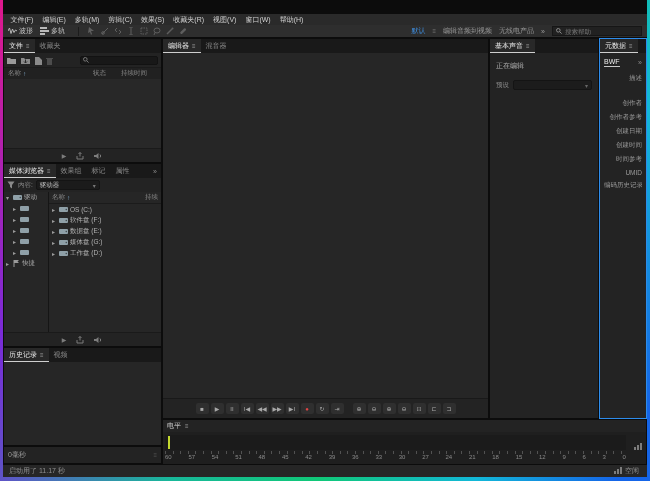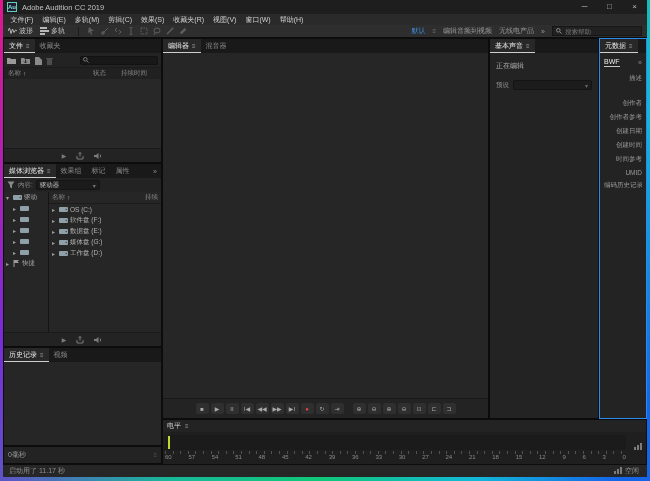--- a/index.html
+++ b/index.html
@@ -107,29 +107,20 @@
 
   
   .statusbar{position:absolute;left:0;top:465px;width:644px;height:12px;background:#262626;display:flex;align-items:center;font-size:7px;color:#8f8f8f;padding:0 8px 0 6px;box-sizing:border-box;}
   .statusbar .right{margin-left:auto;display:flex;align-items:center;gap:3px;}
 </style>
 </head>
 <body>
 
 <div class="window" data-name="app-window">
 
-  <div class="titlebar" data-name="title-bar">
-    <span class="logo" data-name="audition-logo-icon">Au</span>
-    <span class="title" data-name="window-title">Adobe Audition CC 2019</span>
-    <span class="winbtns">
-      <span class="winbtn" data-name="minimize-button">─</span>
-      <span class="winbtn" data-name="maximize-button">□</span>
-      <span class="winbtn" data-name="close-button">×</span>
-    </span>
-  </div>
 
   <div class="menubar" data-name="menu-bar">
 
   <span class="menu-item" data-name="menu-item">文件(F)</span>
       <span class="menu-item" data-name="menu-item">编辑(E)</span>
       <span class="menu-item" data-name="menu-item">多轨(M)</span>
       <span class="menu-item" data-name="menu-item">剪辑(C)</span>
       <span class="menu-item" data-name="menu-item">效果(S)</span>
       <span class="menu-item" data-name="menu-item">收藏夹(R)</span>
       <span class="menu-item" data-name="menu-item">视图(V)</span>

